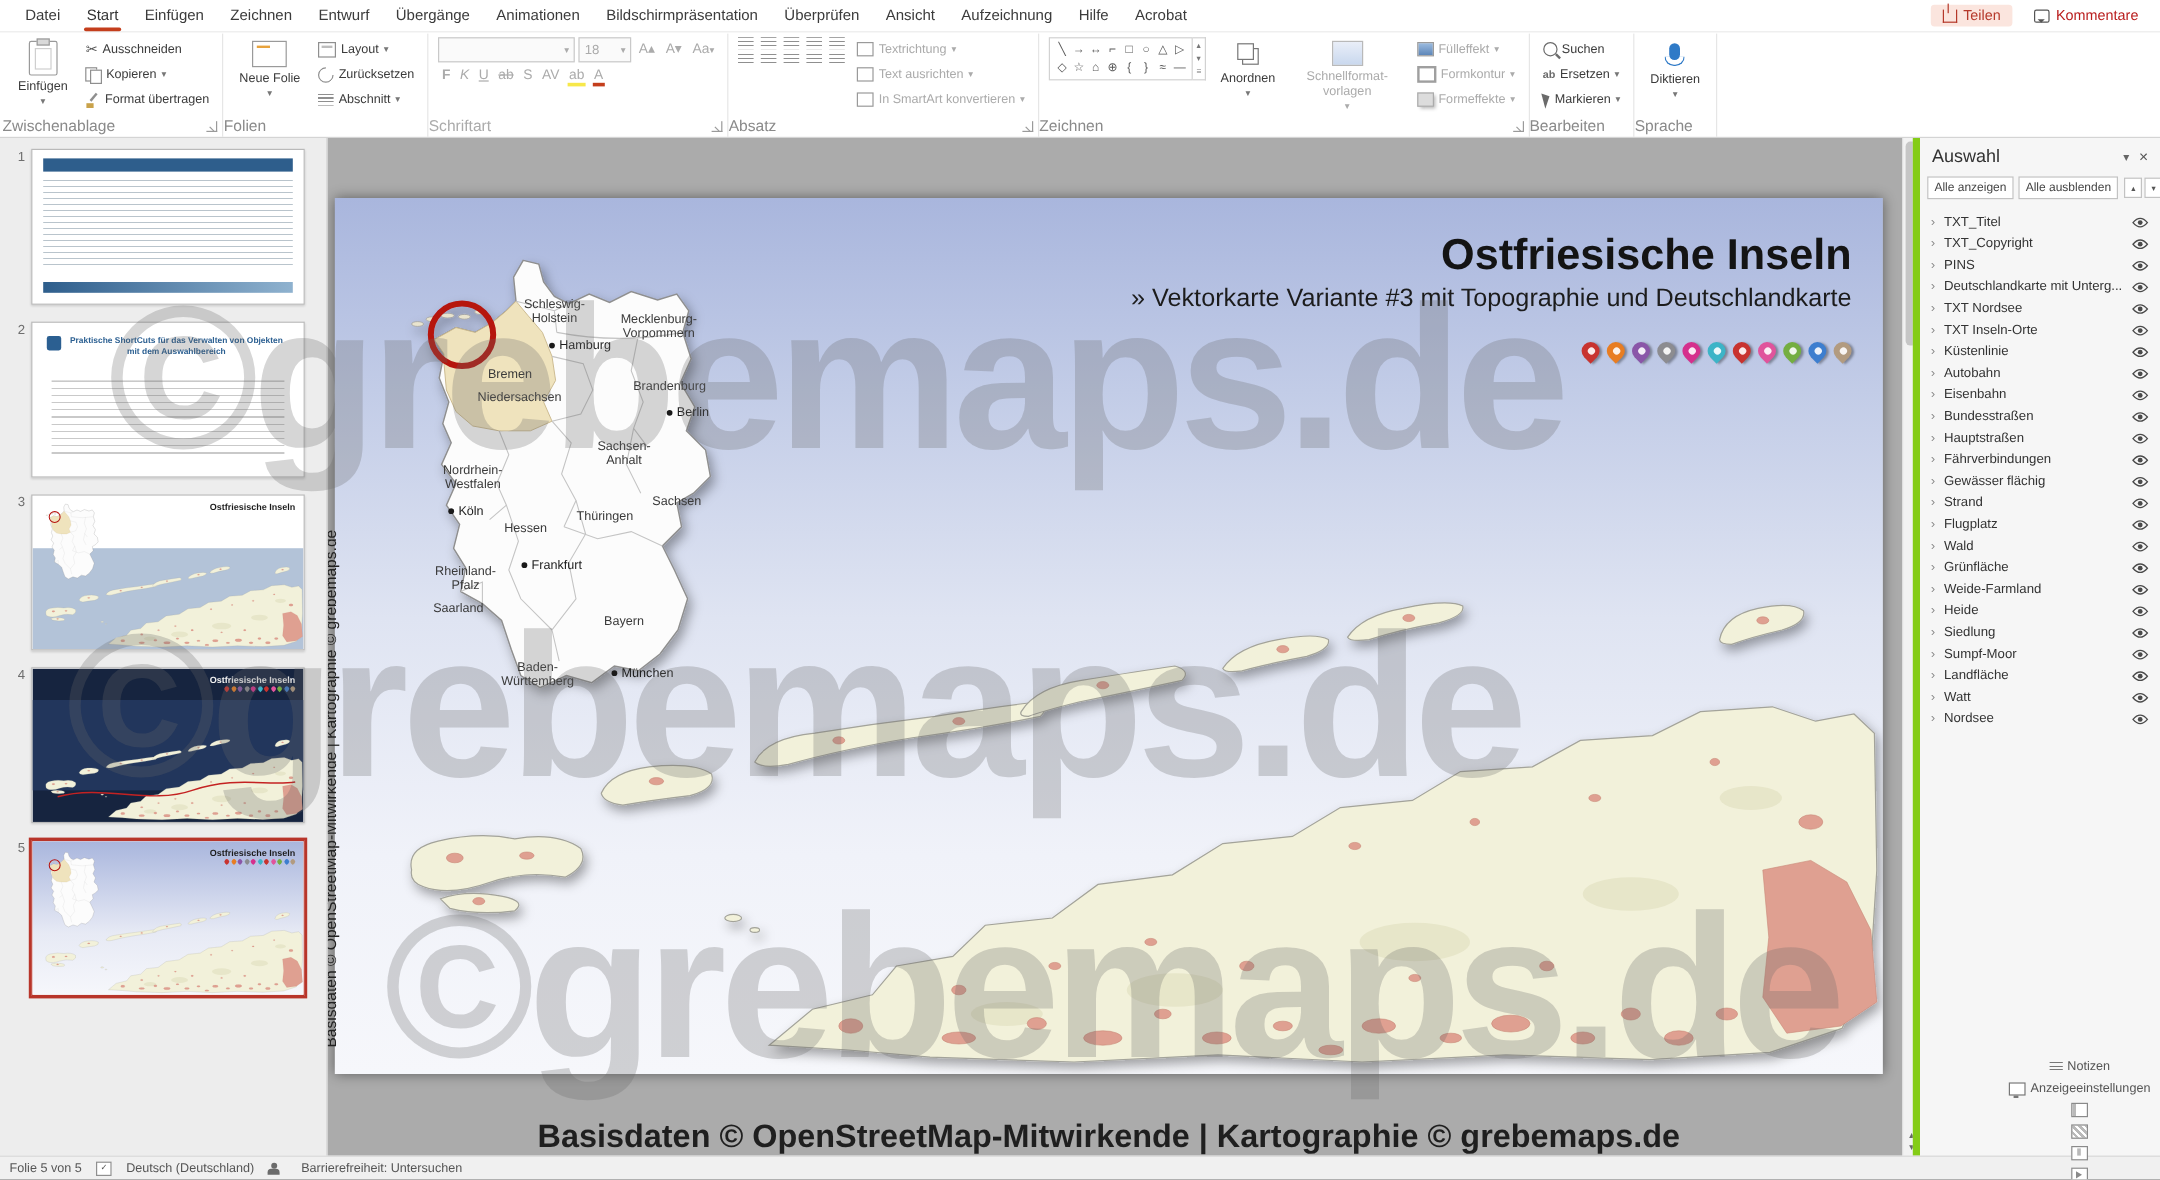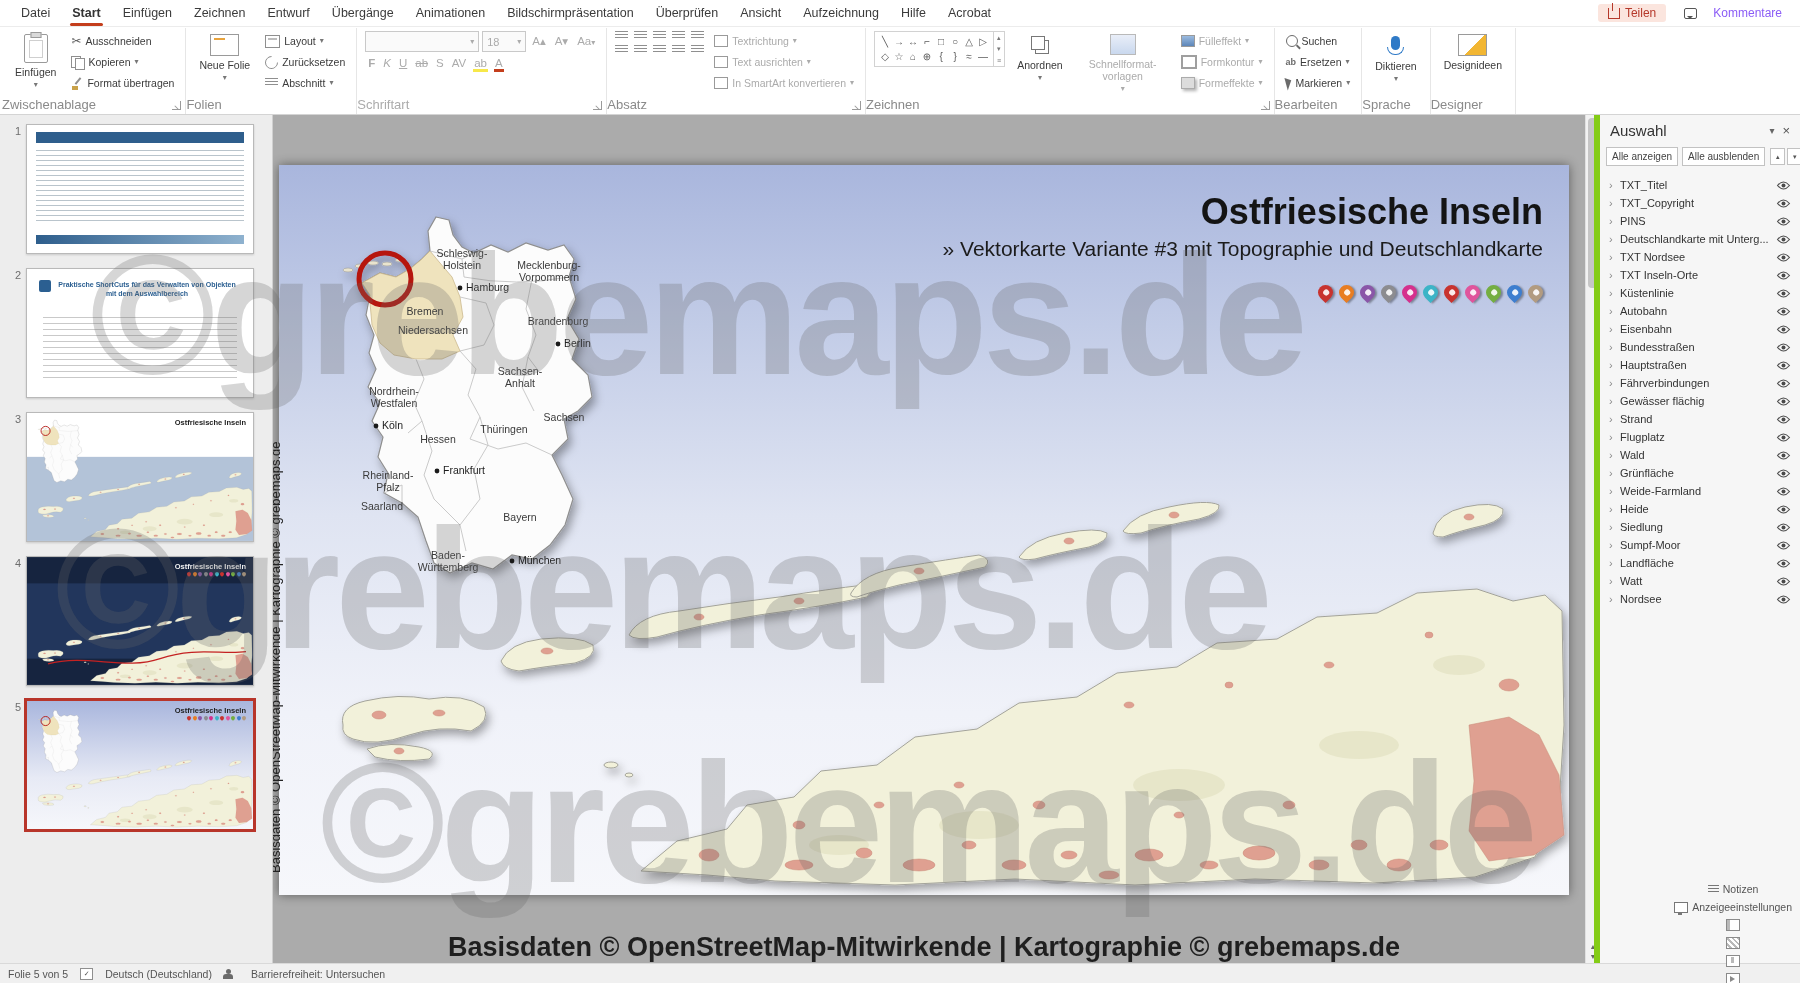--- a/index.html
+++ b/index.html
@@ -4,28 +4,28 @@
 <style>
   html,body{margin:0;padding:0;background:#777;}
   .app{position:relative;width:1800px;height:983px;background:#fff;overflow:hidden;
        font-family:"Liberation Sans",sans-serif;color:#333;}
 
   
   .menubar{position:absolute;left:0;top:0;right:0;height:26px;background:#fff;
            border-bottom:1px solid #ececec;display:flex;align-items:center;padding:0 10px;z-index:20;}
   .mtabs{display:flex;align-items:center;height:100%;}
   .mtab{padding:0 11px;font-size:12.5px;color:#3b3b3b;height:100%;display:flex;align-items:center;position:relative;cursor:default;}
-  .mtab.active{font-weight:700;color:#333;}
+  .mtab.active{font-weight:400;color:#333;}
   .mtab.active::after{content:'';position:absolute;left:9px;right:9px;bottom:0;height:3px;background:#c43e1c;border-radius:2px;}
   .mright{margin-left:auto;display:flex;align-items:center;gap:10px;}
   .share-btn{display:flex;align-items:center;gap:5px;background:#fbe5de;color:#b5382a;
              padding:2px 10px;border-radius:3px;font-size:12px;}
   .share-ic{width:10px;height:10px;border:1.5px solid #b5382a;border-top:none;position:relative;}
   .share-ic::after{content:'';position:absolute;left:3px;top:-5px;width:1.5px;height:8px;background:#b5382a;}
-  .comments-btn{display:flex;align-items:center;gap:16px;color:#8b5cf6;font-size:12px;padding:2px 8px;}
+  .comments-btn{display:flex;align-items:center;gap:5px;color:#b91c1c;font-size:12px;padding:2px 8px;}
   .comment-ic{width:11px;height:9px;border:1.2px solid #555;border-radius:2px;position:relative;}
   .comment-ic::after{content:'';position:absolute;left:2px;bottom:-4px;border:3px solid transparent;border-top-color:#555;}
 
   
   .ribbon{position:absolute;left:0;top:26px;right:0;height:86px;background:#fff;
           border-bottom:1px solid #d4d4d4;display:flex;align-items:stretch;padding:2px 2px 0;z-index:19;}
   .rgroup{position:relative;padding:3px 8px 16px;border-right:1px solid #e6e6e6;display:flex;gap:7px;align-items:flex-start;}
   .rlabel{position:absolute;bottom:2px;left:0;right:0;text-align:left;font-size:13px;color:#8a8a8a;white-space:nowrap;}
   .launcher{position:absolute;right:4px;bottom:4px;width:8px;height:8px;border-right:1px solid #9a9a9a;border-bottom:1px solid #9a9a9a;}
   .launcher::after{content:'';position:absolute;right:1px;bottom:1px;width:5px;height:1px;background:#9a9a9a;transform:rotate(45deg);}
@@ -482,27 +482,20 @@
 
     <div class="rgroup">
       <div class="rbig">
         <span class="i-mic"></span>
         <span>Diktieren</span>
         <span class="car">▾</span>
       </div>
       <div class="rlabel">Sprache</div>
     </div>
 
-    <div class="rgroup">
-      <div class="rbig">
-        <span class="i-design"></span>
-        <span>Designideen</span>
-      </div>
-      <div class="rlabel">Designer</div>
-    </div>
   </div>
 
   <aside class="thumbs" id="thumbs">
       <div class="trow">
         <div class="tnum">1</div>
      <div class="tbox ">
           <div class="t-hd"></div>
             <div class="t-ls"></div>
             <div class="t-bb"></div>
         </div>

